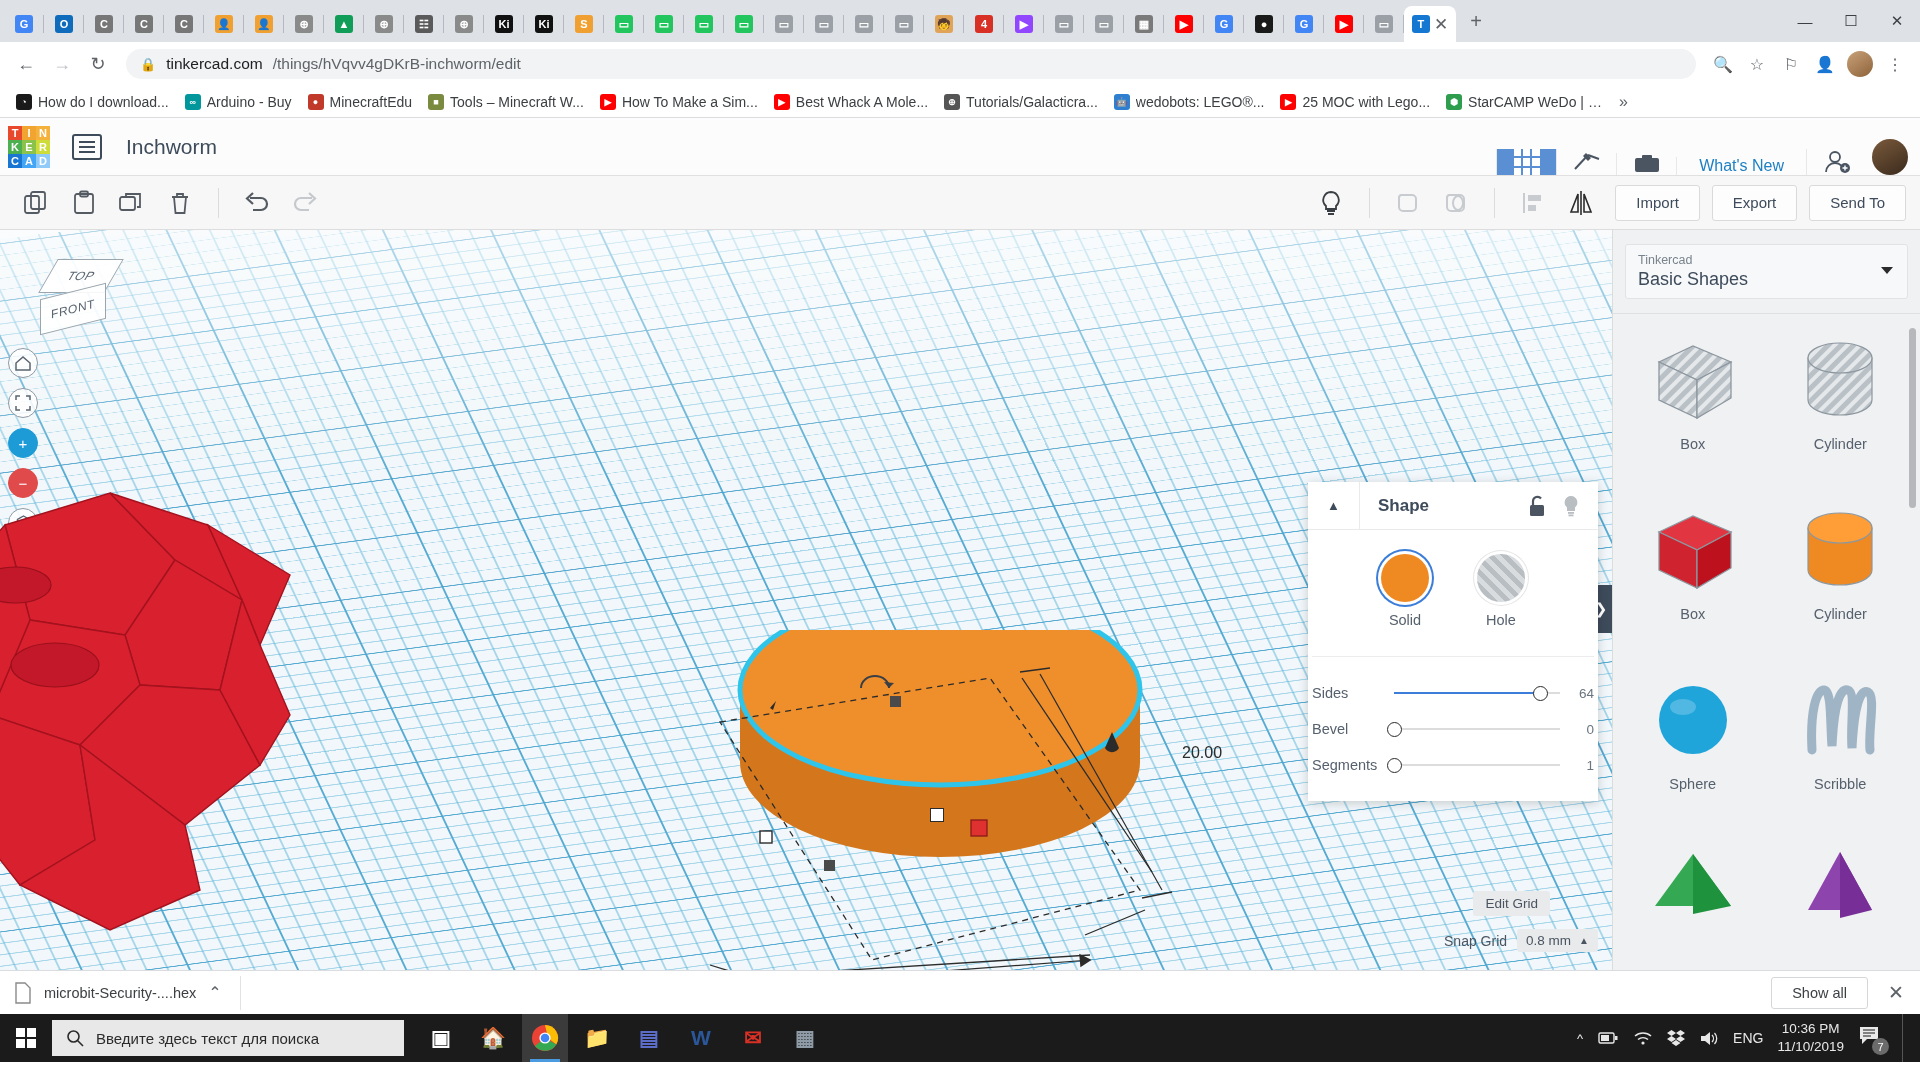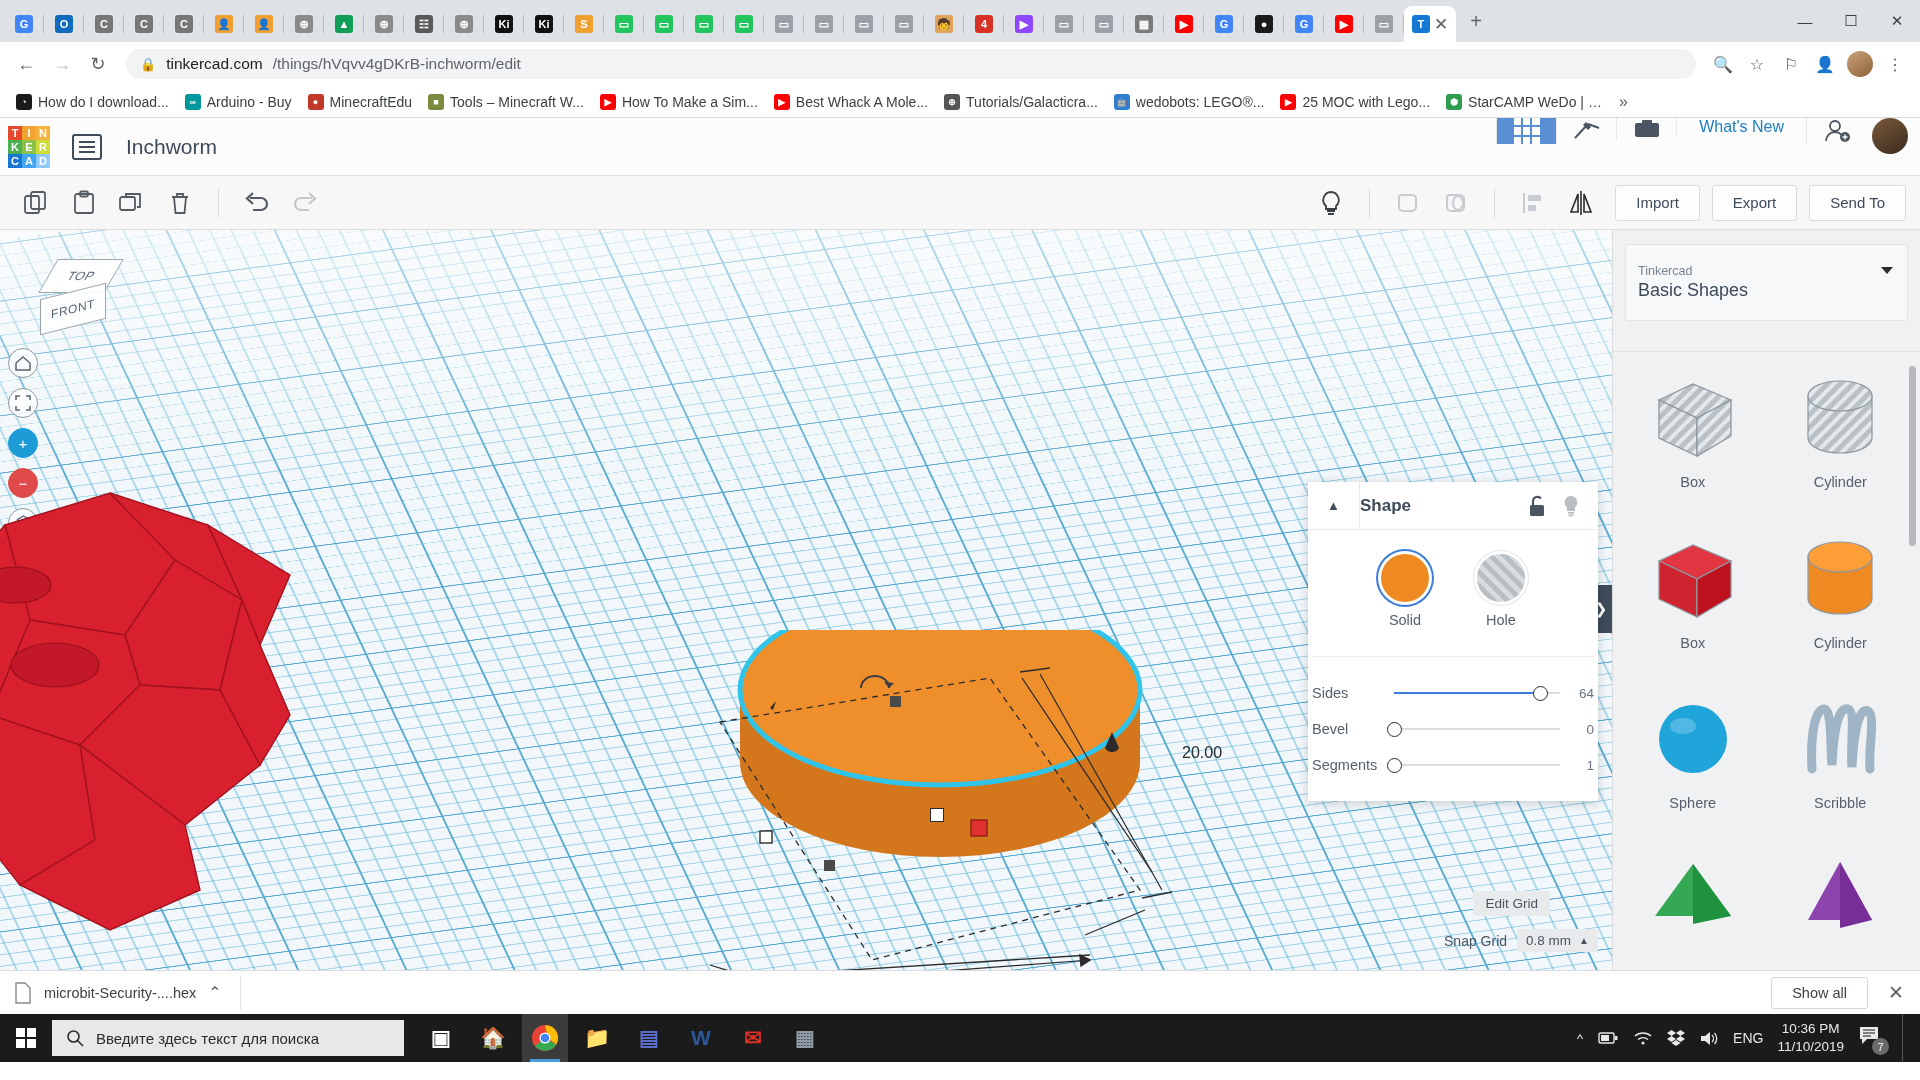--- a/index.html
+++ b/index.html
@@ -127,21 +127,21 @@
     gap: 3px; padding: 0 5px; flex: 0 0 auto;
   }
   .tc-doclist i {
     display: block; height: 2px; background: #3e4b5b;
   }
   .tc-title {
     font-size: 21px; color: #3e4b5b; margin-left: 24px;
     display: flex; align-items: center;
   }
   .tc-header-right {
-    margin-left: auto; display: flex; align-items: flex-start;
+    margin-left: auto; display: flex; align-items: flex-end;
   }
   .tc-hbtn {
     width: 60px; display: flex; align-items: center;
     justify-content: center; border-left: 1px solid #e8e8e8;
   }
   .tc-hbtn.active { background: #5a8fd3; }
   .tc-whatsnew {
     display: flex; align-items: center; padding: 0 22px;
     color: #1d7fc4; font-size: 16px; border-left: 1px solid #e8e8e8;
   }
@@ -289,21 +289,21 @@
     height: 48px; display: flex; align-items: center;
     border-bottom: 1px solid #eaeaea;
   }
   .sp-caret {
     width: 52px; display: flex; align-items: center; justify-content: center;
     border-right: 1px solid #eaeaea; height: 100%;
     color: #3e4b5b; font-size: 13px;
   }
   .sp-title {
     font-size: 17px; font-weight: bold; color: #3e4b5b;
-    margin-left: 0; flex: 1;
+    margin-left: 18px; flex: 1;
   }
   .sp-hico {
     width: 34px; display: flex; align-items: center; justify-content: center;
     color: #4a5561;
   }
   .sp-body { padding: 24px 4px 18px; }
   .sp-modes { display: flex; justify-content: center; gap: 48px; }
   .sp-mode { text-align: center; }
   .sp-swatch {
     width: 48px; height: 48px; border-radius: 50%;
@@ -346,23 +346,23 @@
     display: flex; flex-direction: column;
     position: relative;
   }
   .sb-tools {
     display: flex; border-bottom: 1px solid #dfe0e2;
     padding: 14px 0 10px;
   }
   .sb-tool { flex: 1; text-align: center; }
   .sb-tool-label { font-size: 14.5px; color: #56616e; margin-top: 8px; }
   .sb-select {
-    margin: 14px 12px 16px; background: #f7f8f9;
+    margin: 14px 12px 0; background: #f7f8f9;
     border: 1px solid #e2e3e5; border-radius: 3px;
-    padding: 19px 12px; position: relative;
+    padding: 8px 12px; position: relative;
   }
   .sb-select-small { font-size: 12.5px; color: #79838d; }
   .sb-select-big { font-size: 18px; color: #3e4b5b; margin-top: 2px; }
   .sb-caret-dn {
     position: absolute; right: 14px; top: 22px;
     width: 0; height: 0; border-left: 6px solid transparent;
     border-right: 6px solid transparent; border-top: 7px solid #2b2b2b;
   }
   .sb-grid {
     margin-top: 14px; padding: 8px 6px 0;

